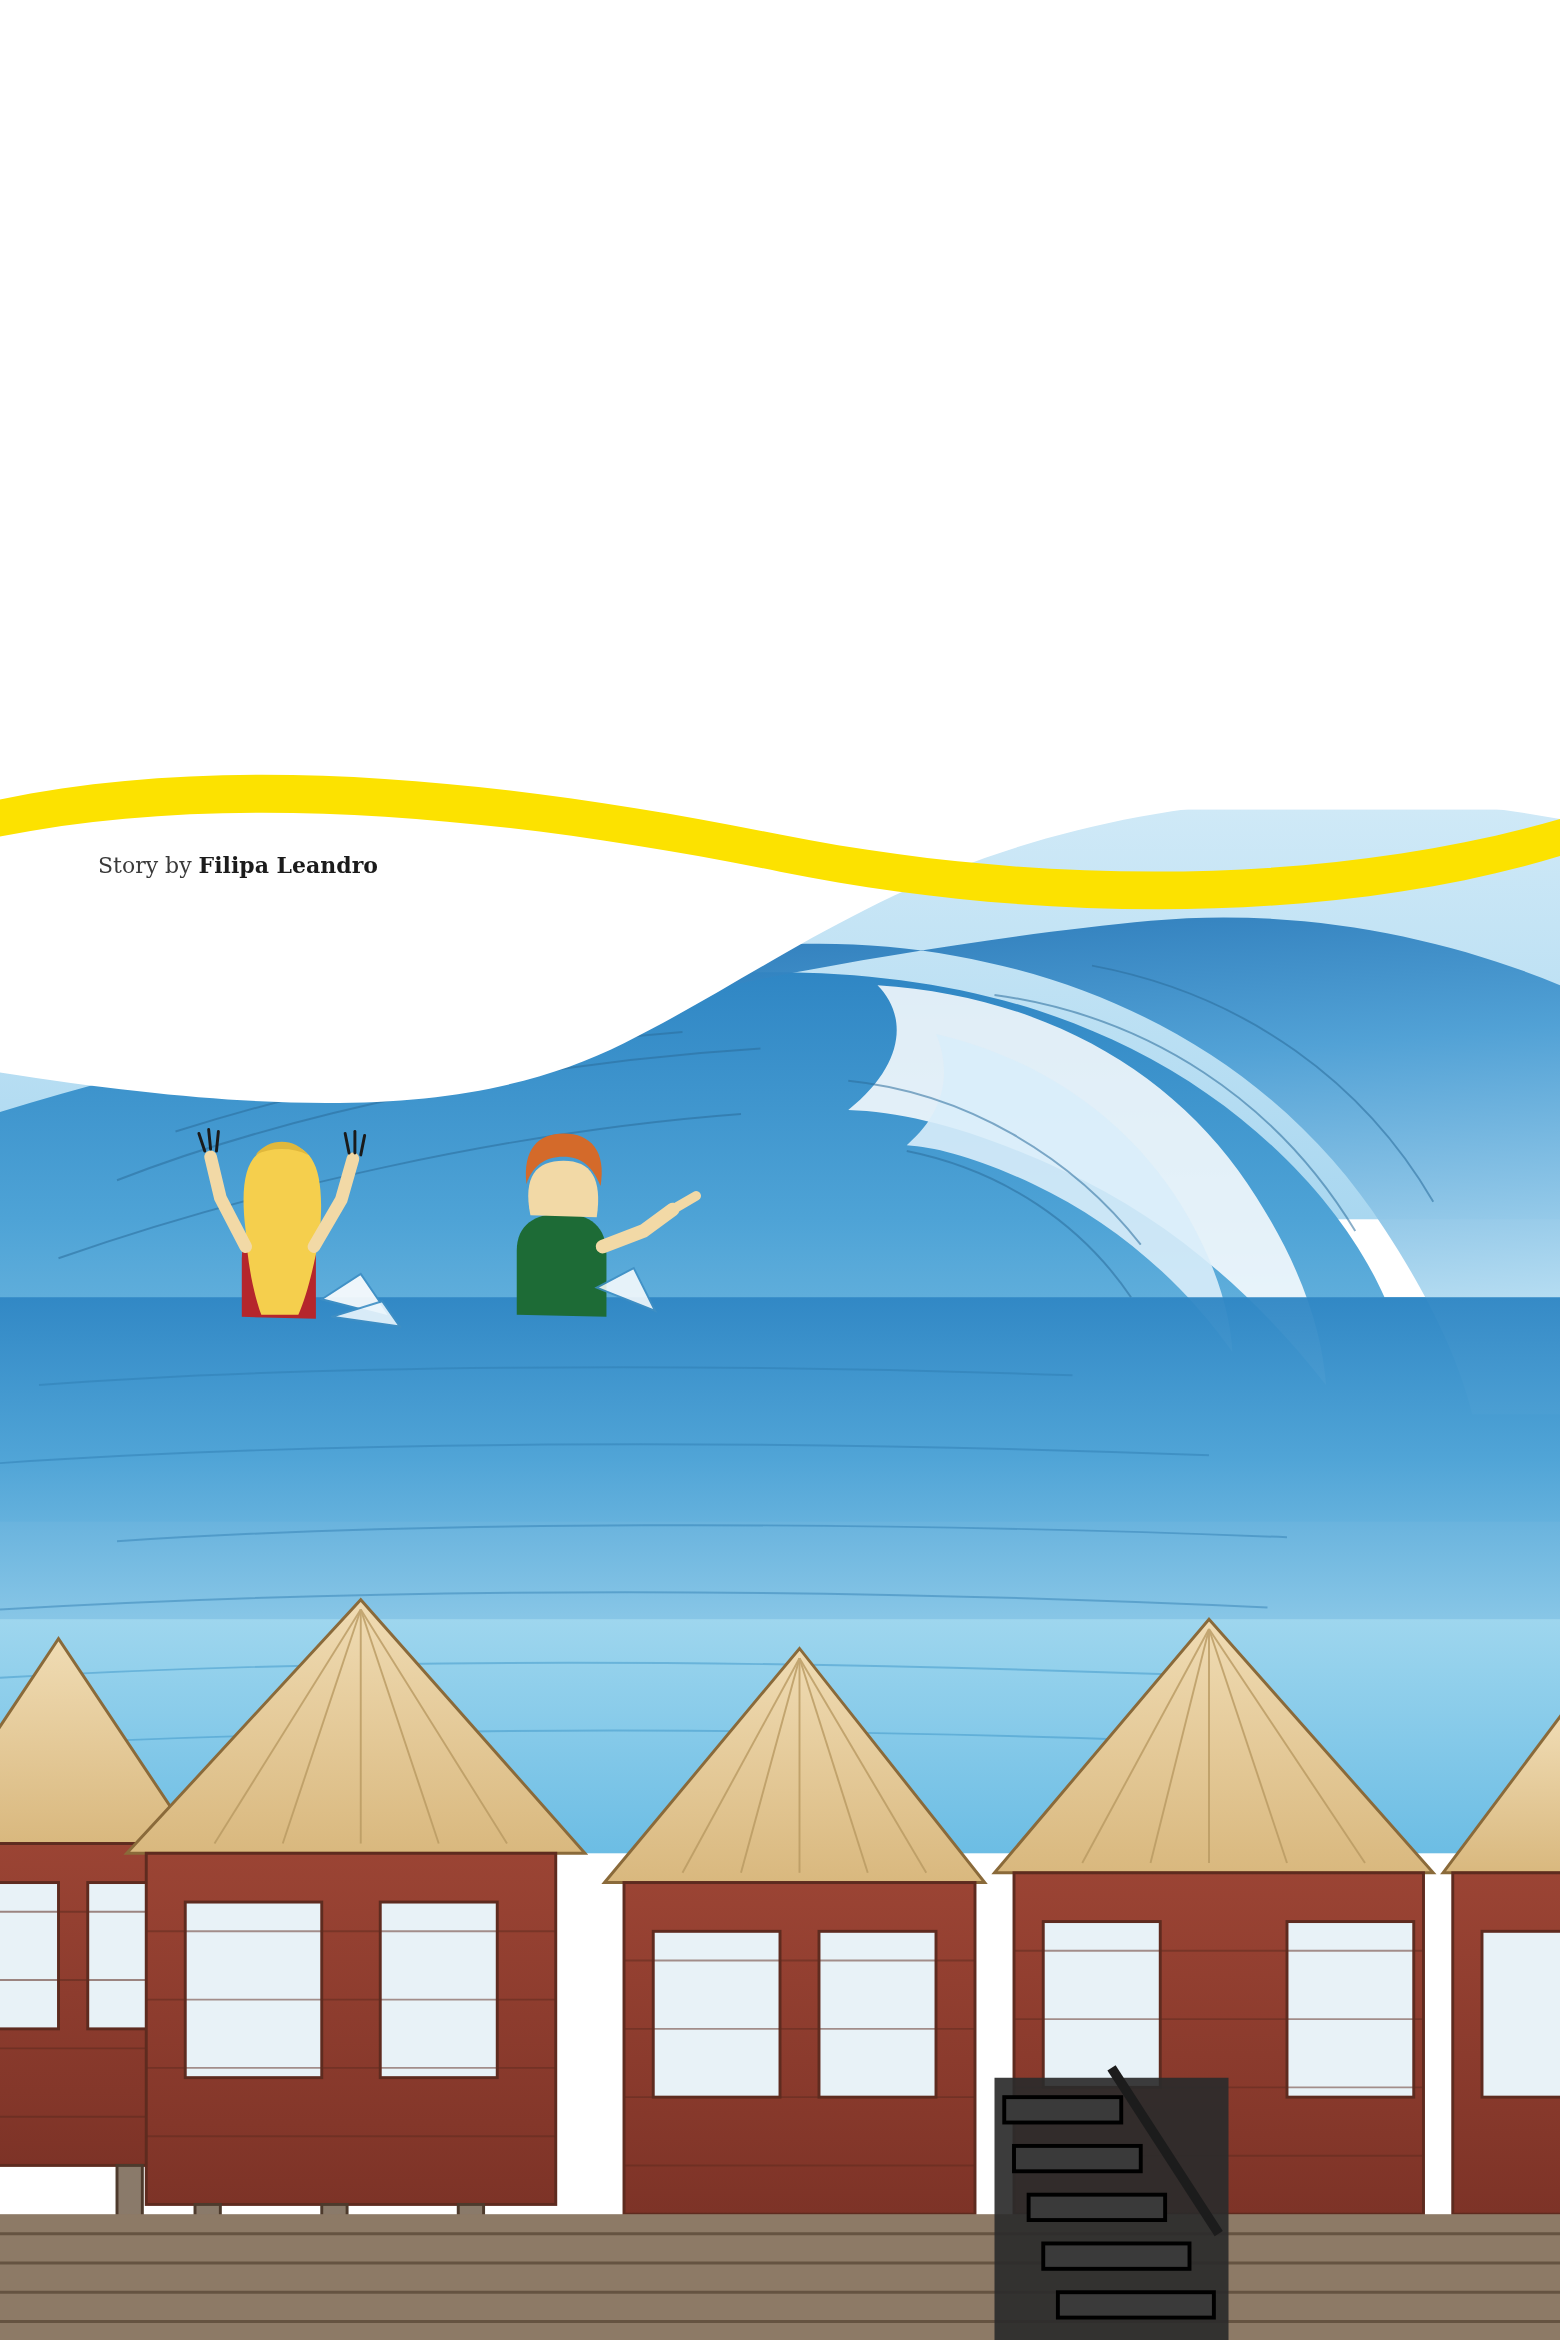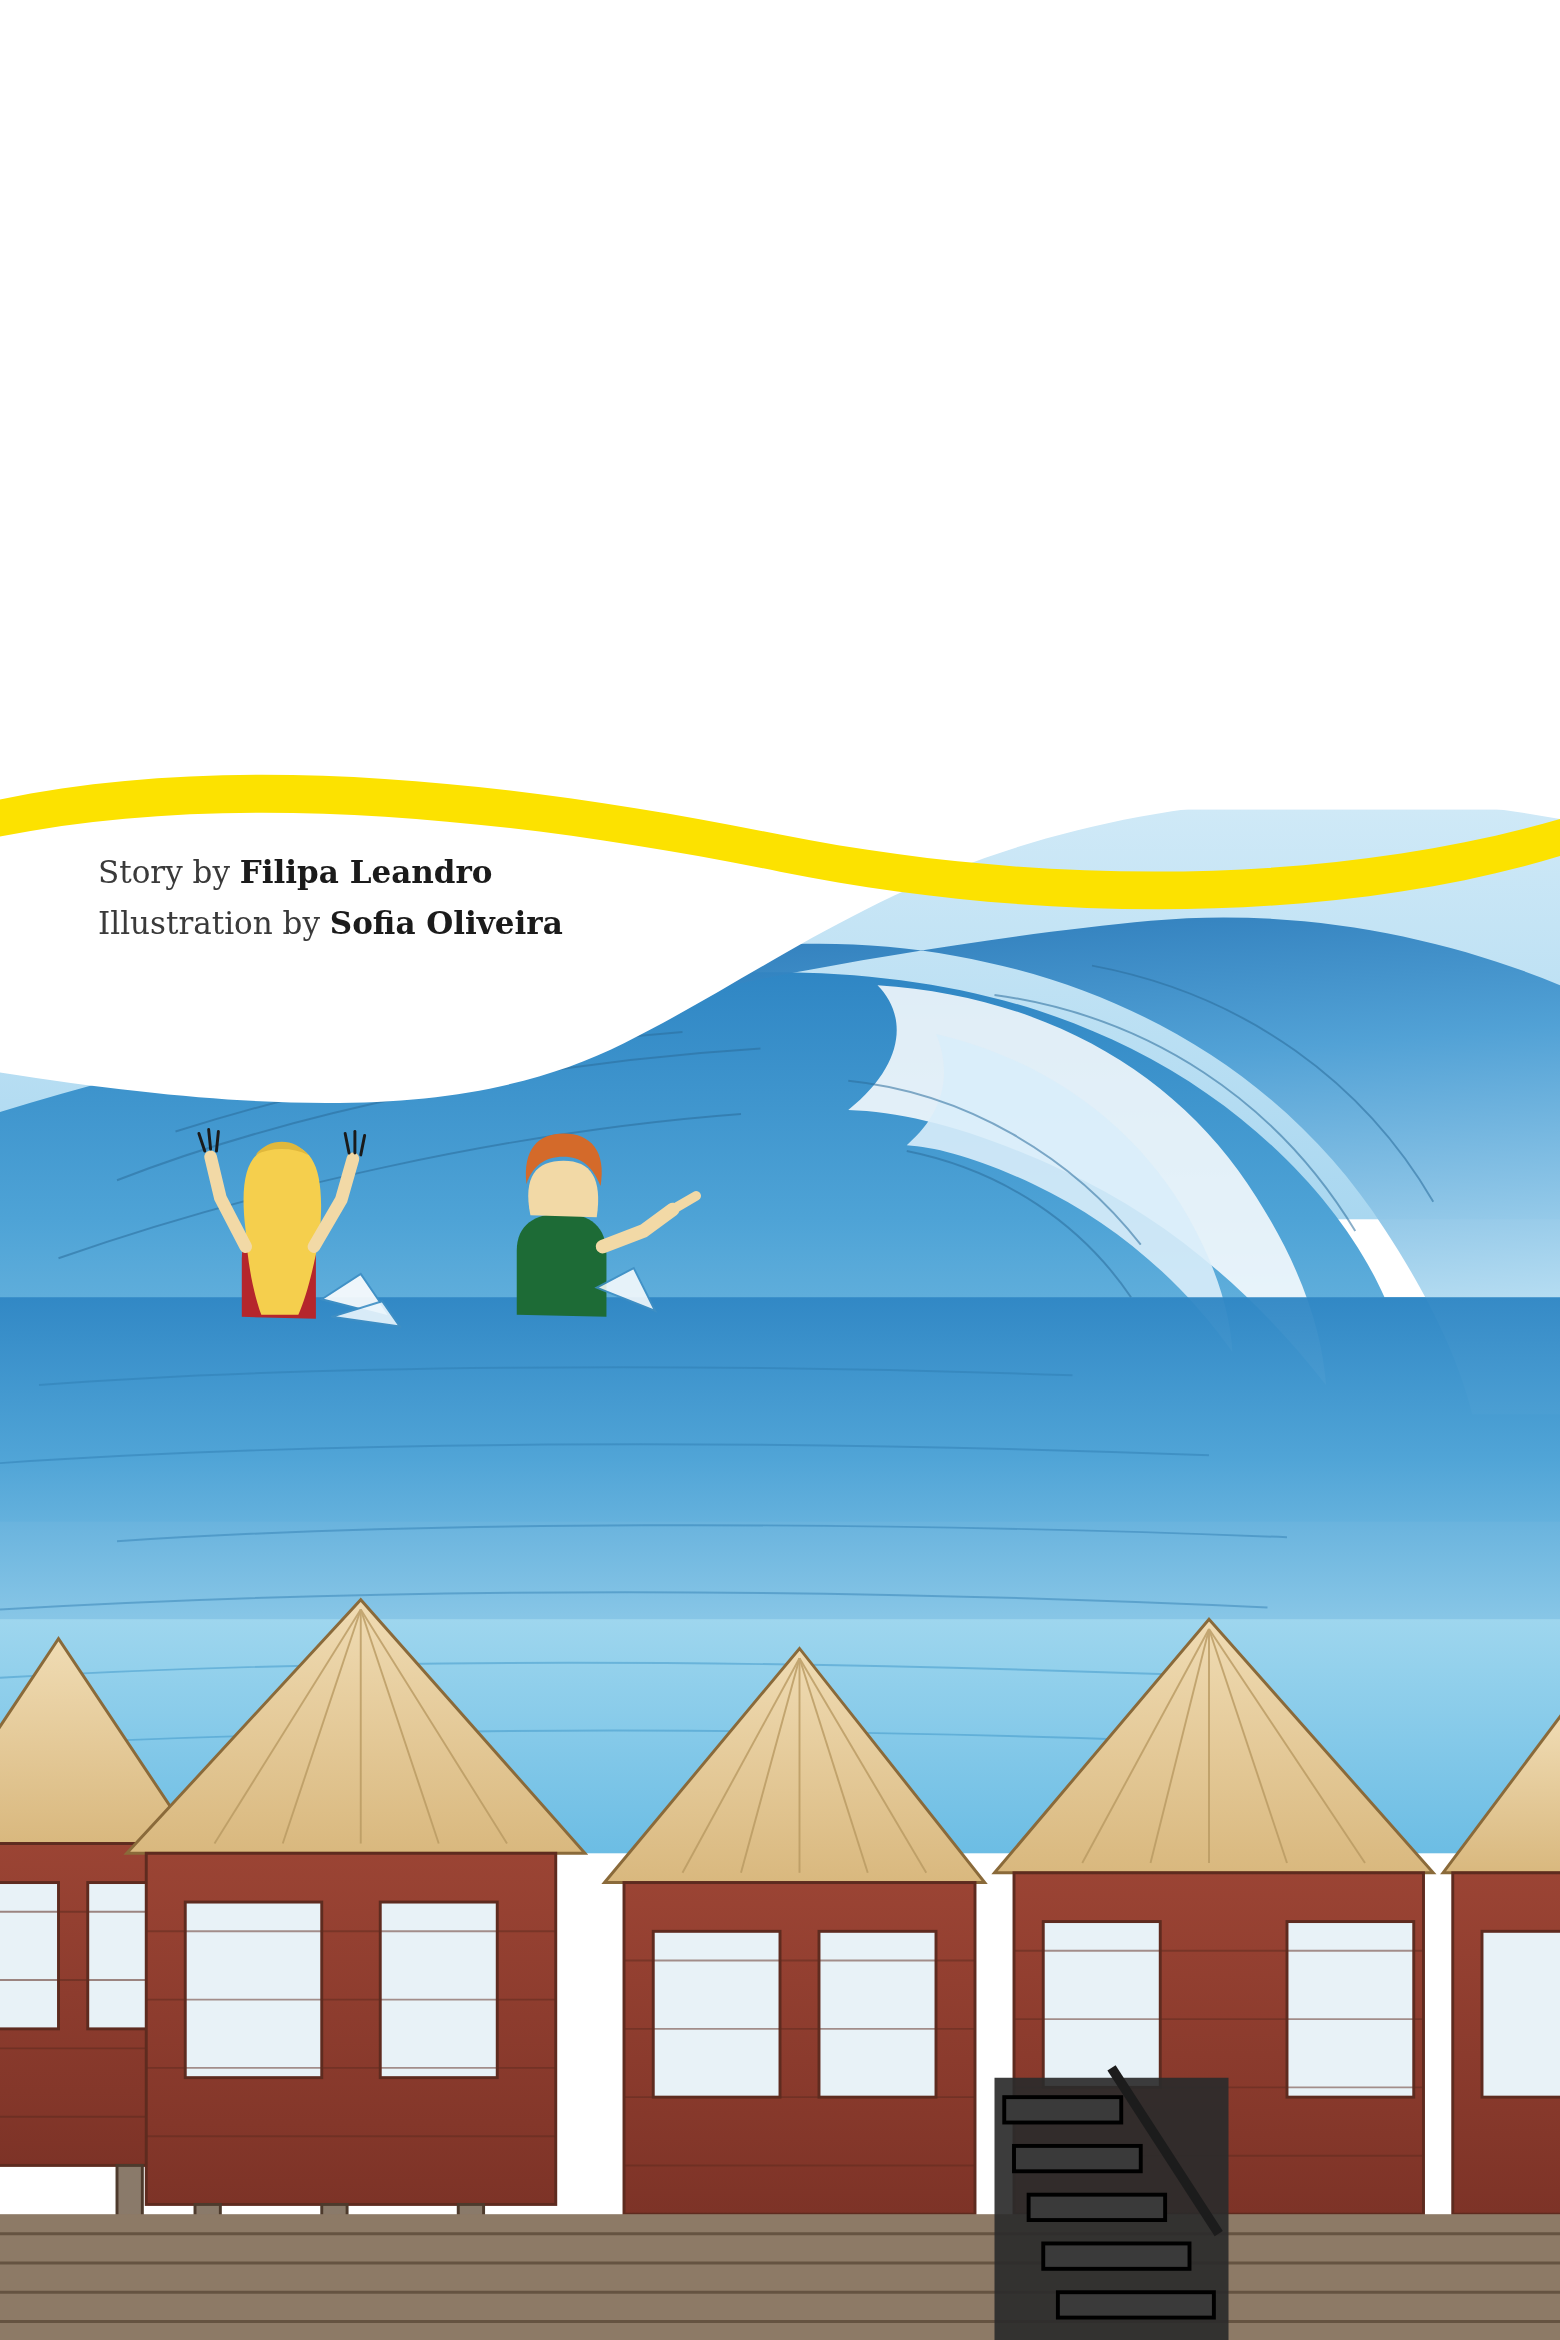--- a/index.html
+++ b/index.html
@@ -105,21 +105,21 @@
     transform: rotate(-6.2deg);
     transform-origin: left center;
   }
 
   
   .credits {
     position: absolute;
     left: 98px; top: 847px;
     color: #3a3a3a;
     font-family: "DejaVu Serif", serif;
-    font-size: 31px;
+    font-size: 22px;
     line-height: 1.65;
     z-index: 20;
   }
   .credits b { font-weight: bold; color: #1b1b1b; }
 
   
   .illustration {
     position: absolute;
     left: 0; top: 0;
     width: 1560px; height: 2341px;
@@ -411,19 +411,16 @@
 
   <div class="chapter-title">
     <div class="chapter-line chapter-line-1">KIKA IN SURFING SCHOOL: THE COMPETITIONS</div>
     <div class="chapter-line chapter-line-2">AND THE MALDIVES... JAIME ENTERS THE SCENE!</div>
   </div>
 
   <div class="credits">
     <div>
       <span>Story by </span><b>Filipa Leandro</b>
     </div>
-    <div>
-      <span>Illustration by </span><b>Sofia Oliveira</b>
-    </div>
   </div>
 
 </div>
 
 
 </body></html>

